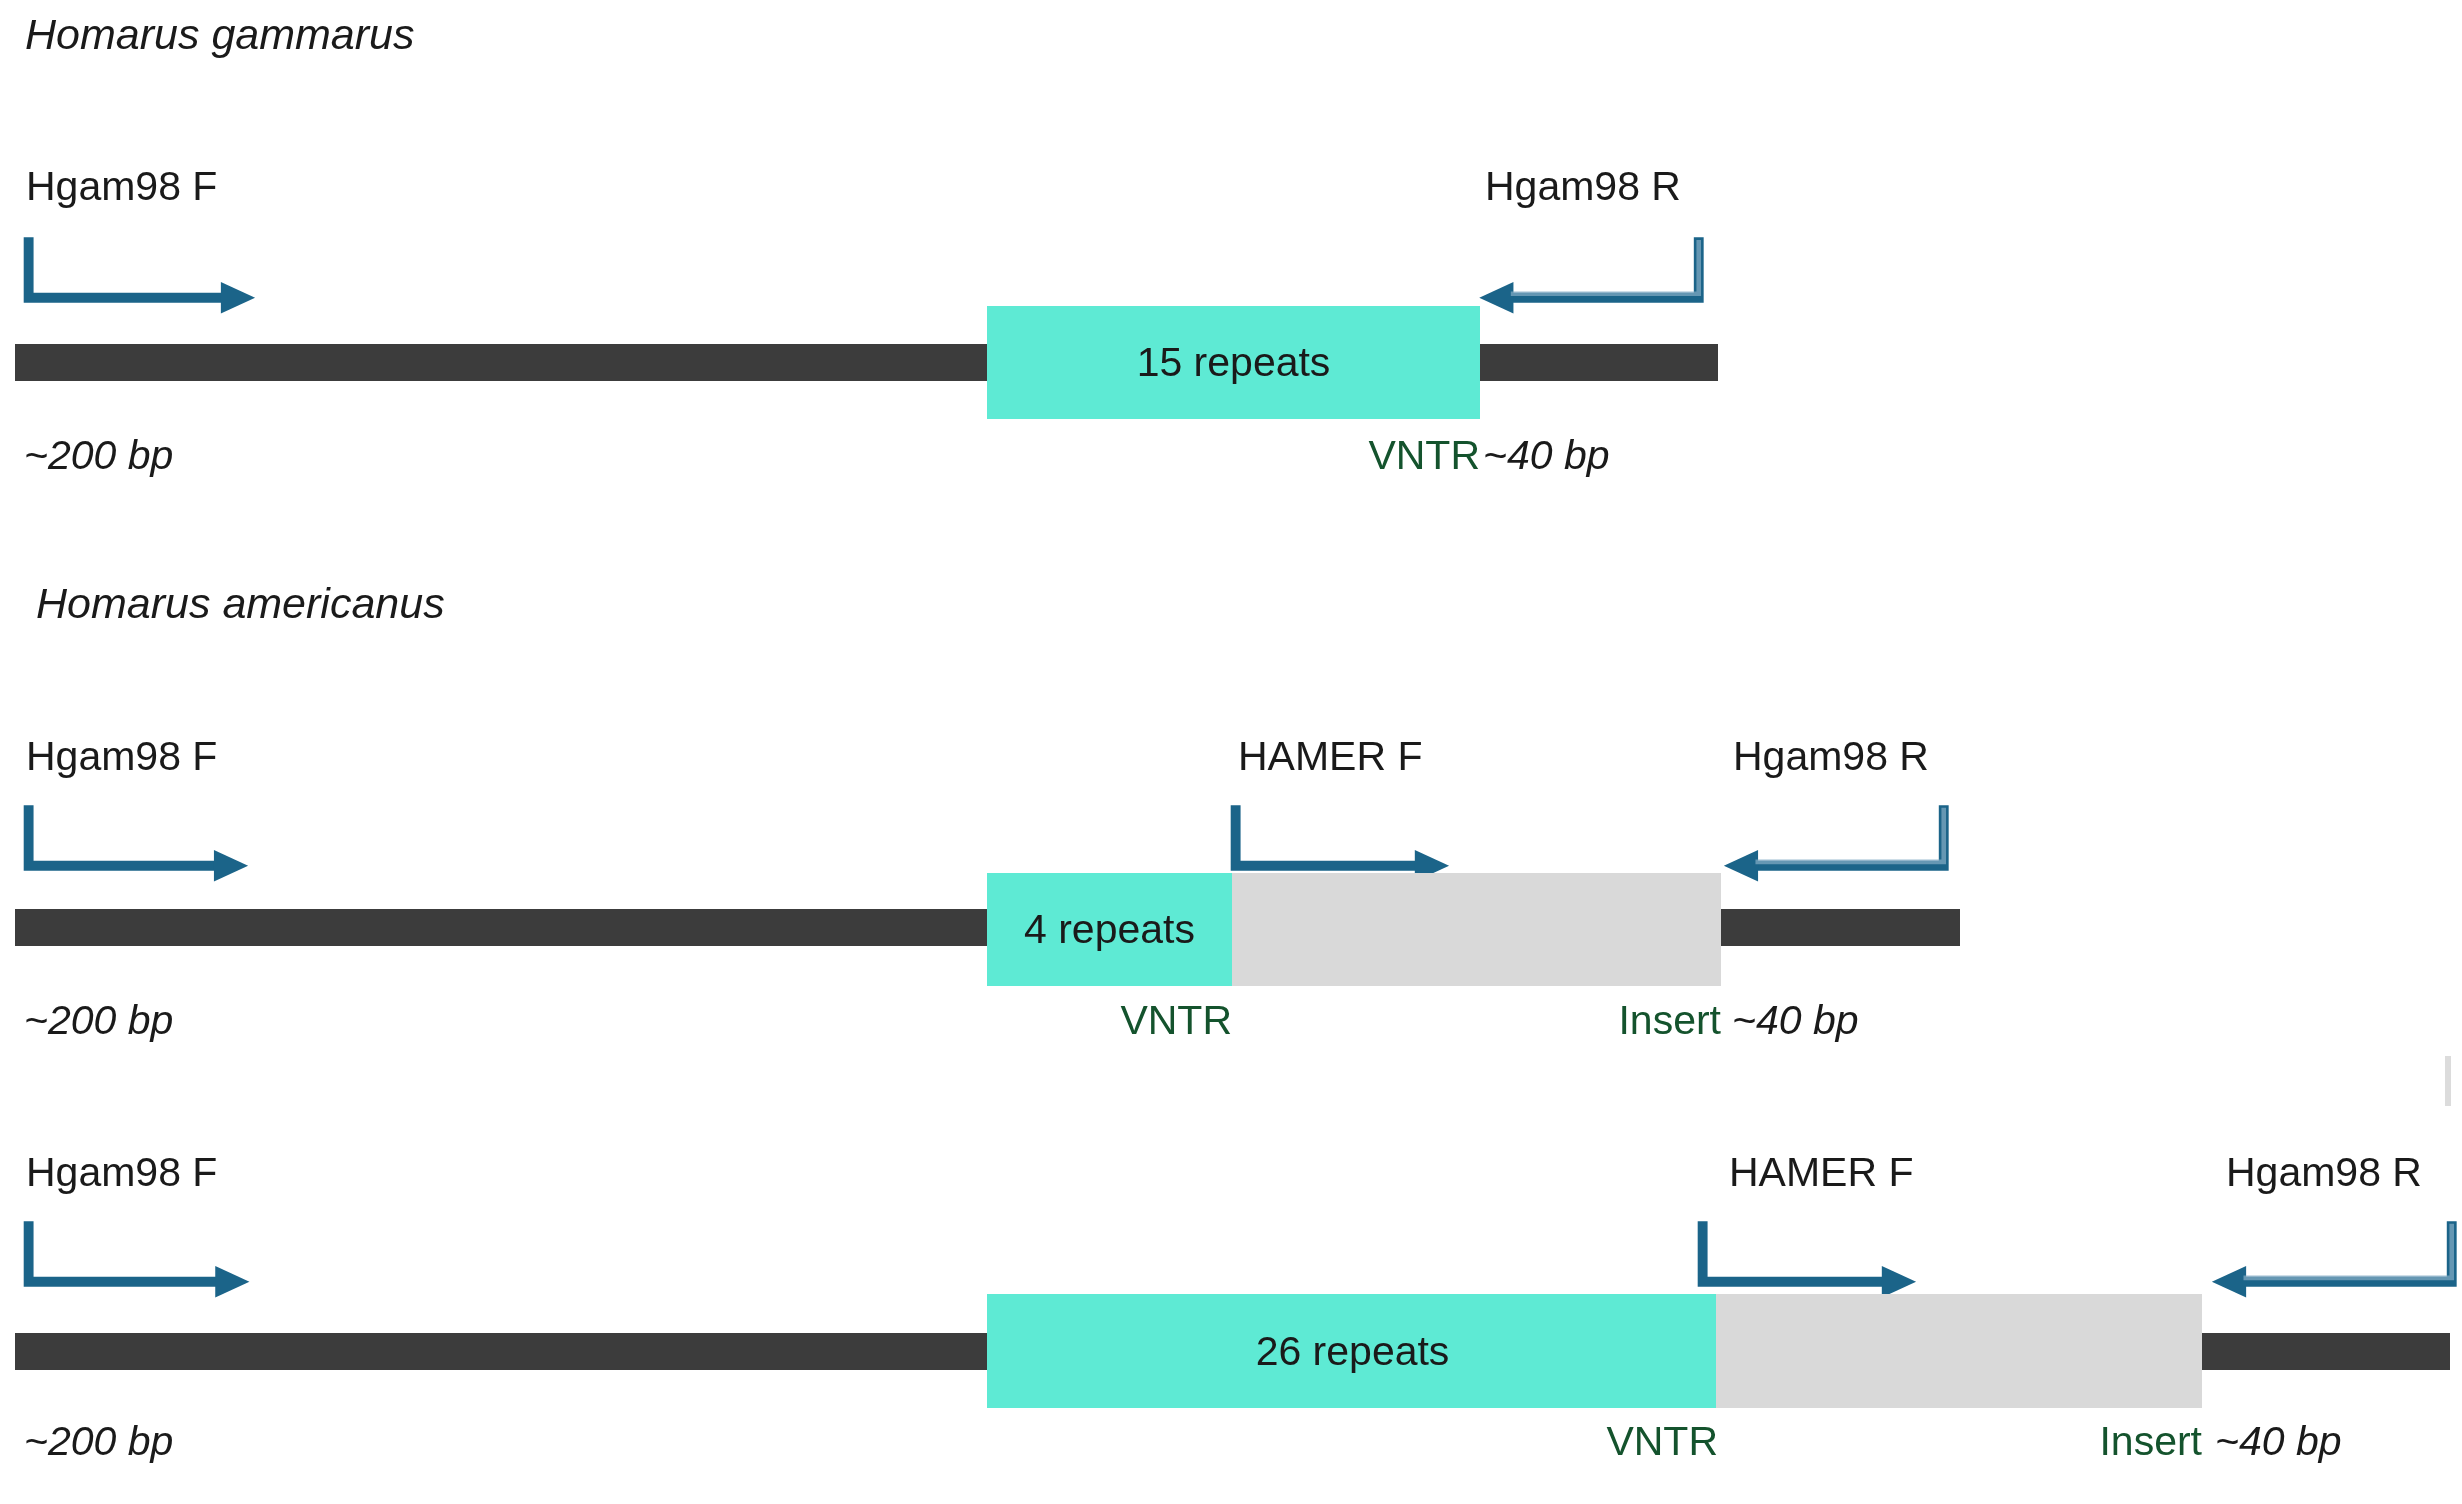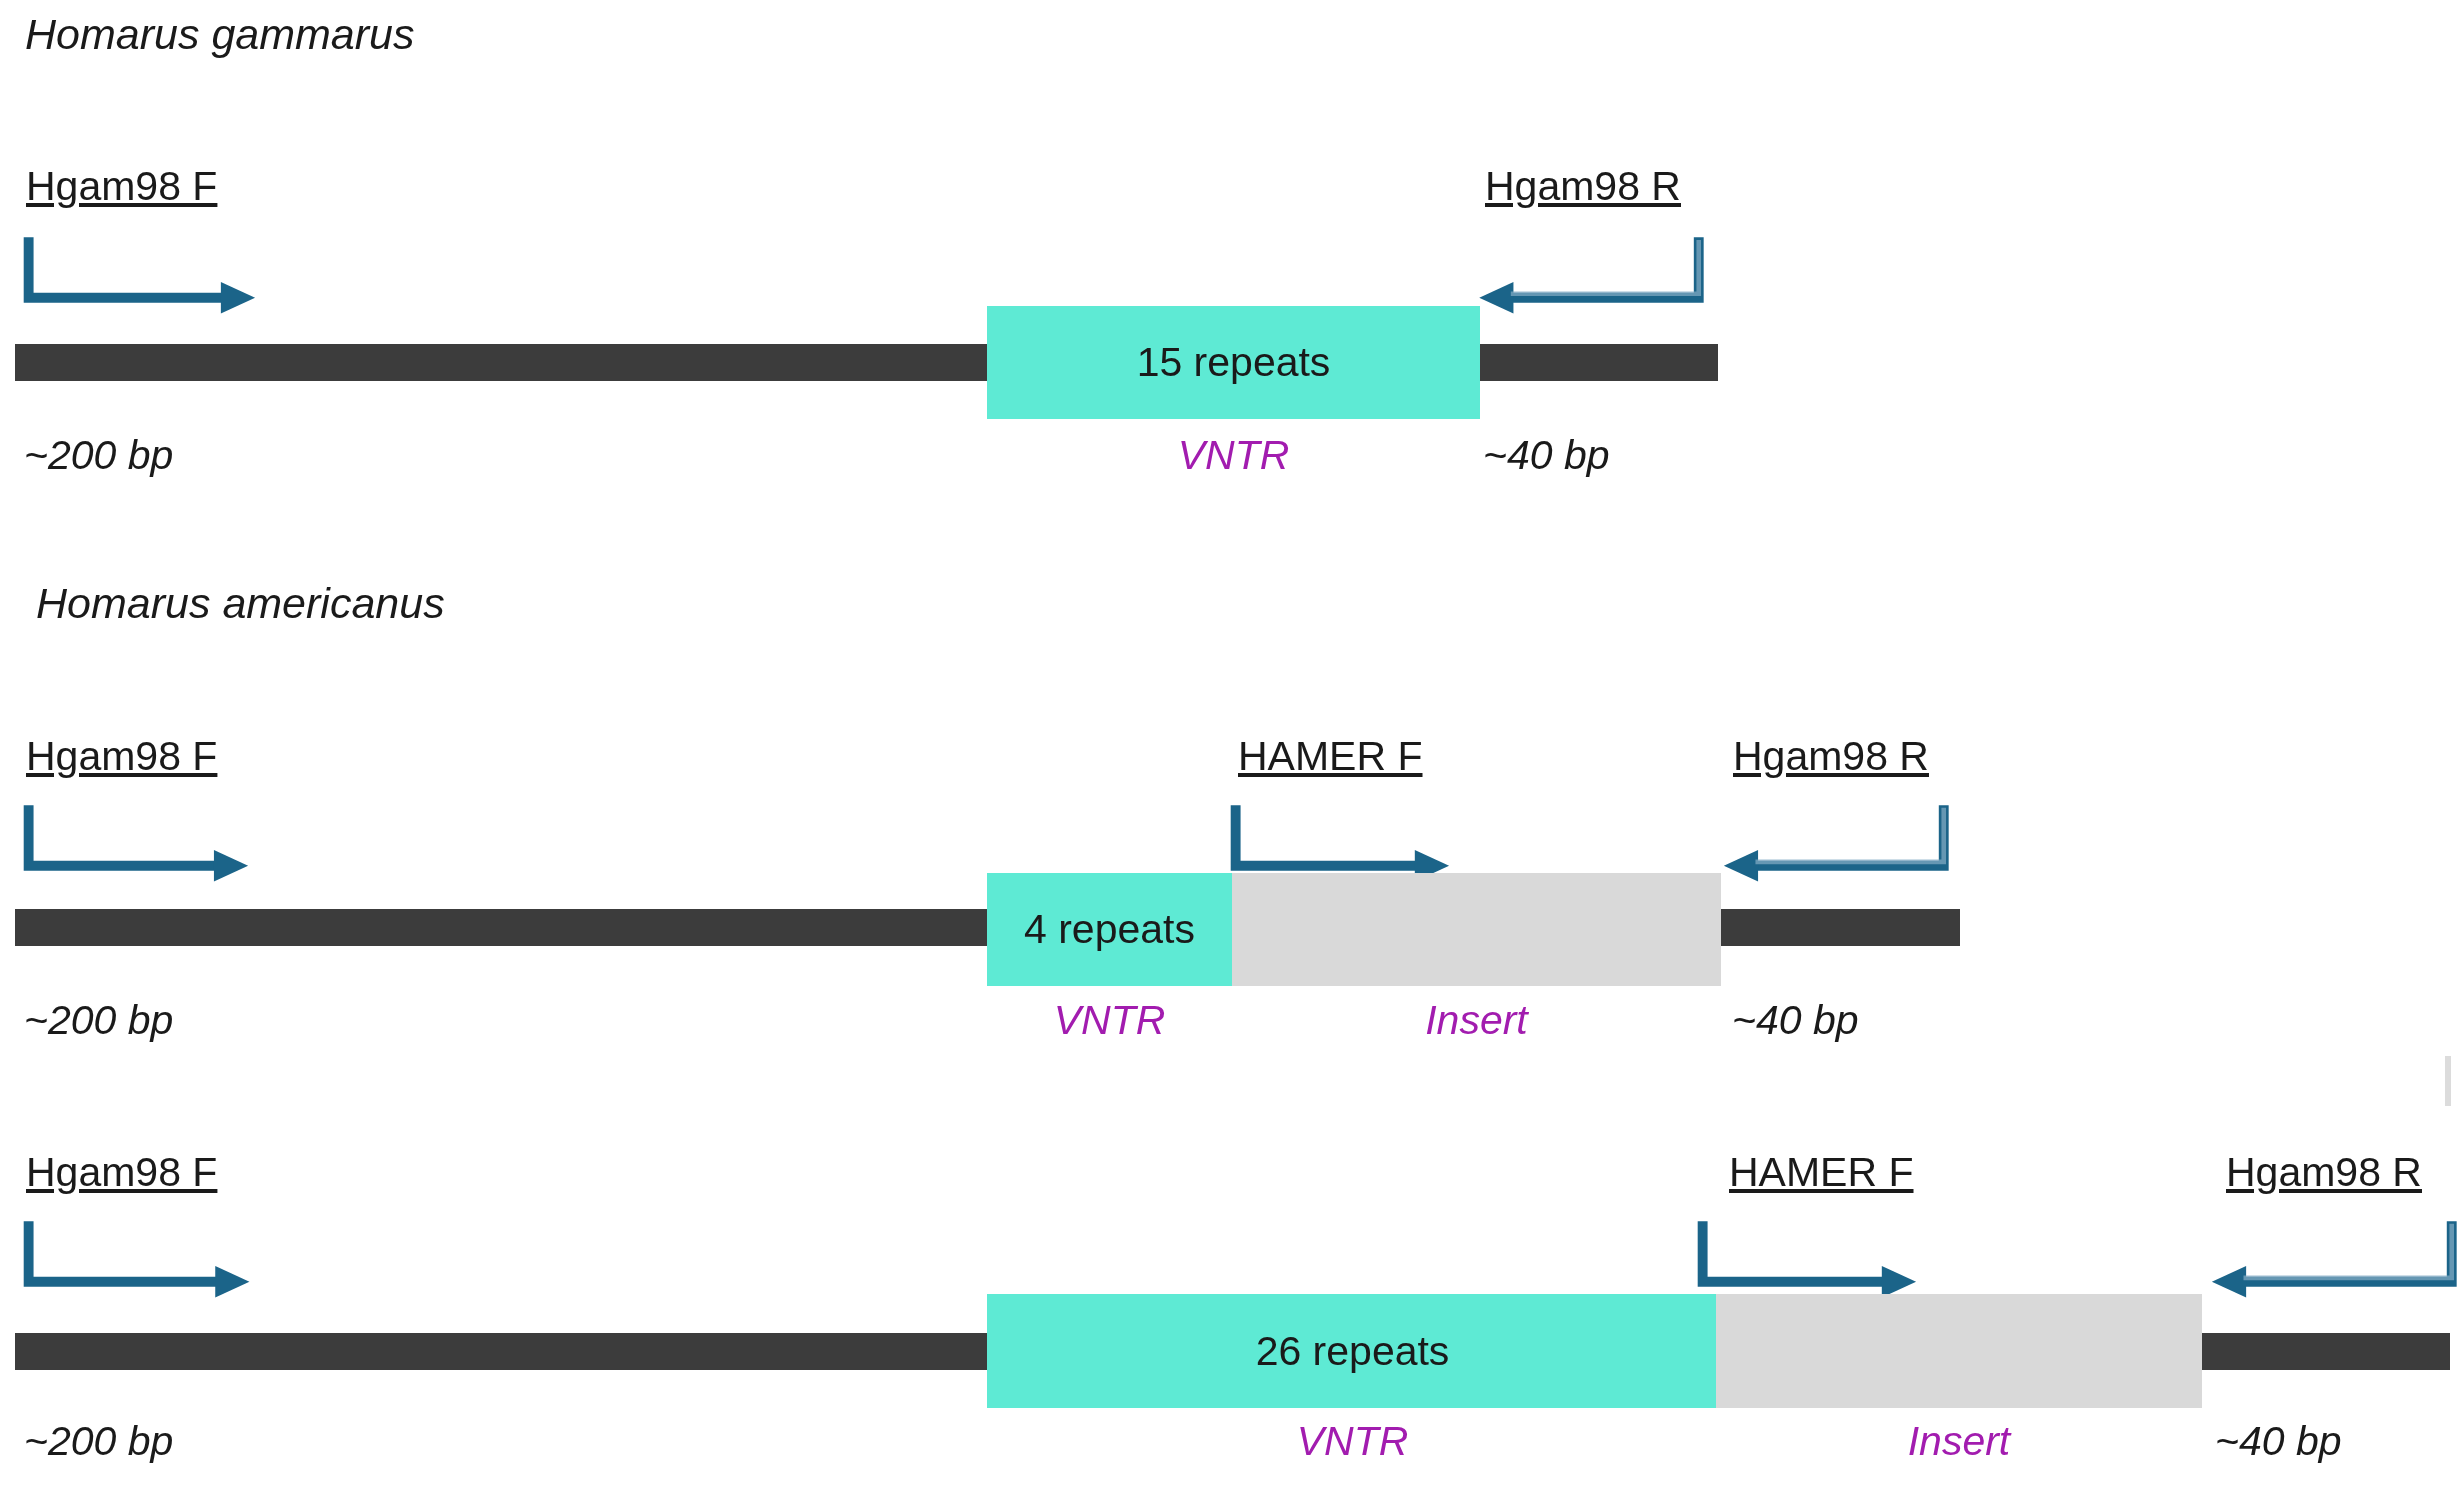--- a/index.html
+++ b/index.html
@@ -26,36 +26,34 @@
     font-size: 43px;
     line-height: 1;
     color: #1a1a1a;
     white-space: nowrap;
   }
   .primer-label {
     font-size: 41px;
     line-height: 1;
     color: #1a1a1a;
     white-space: nowrap;
-    text-decoration: underline;
   }
   .bp-label {
     font-size: 41px;
     line-height: 1;
     color: #1a1a1a;
     white-space: nowrap;
     font-style: italic;
   }
   .region-label {
     font-size: 41px;
     line-height: 1;
-    color: #a21caf;
-    white-space: nowrap;
-    text-align: center;
-    font-style: italic;
+    color: #14532d;
+    white-space: nowrap;
+    text-align: right;
   }
   .box-label {
     font-size: 41px;
     line-height: 1;
     color: #1a1a1a;
     white-space: nowrap;
   }
 
   
   .dna-bar {

